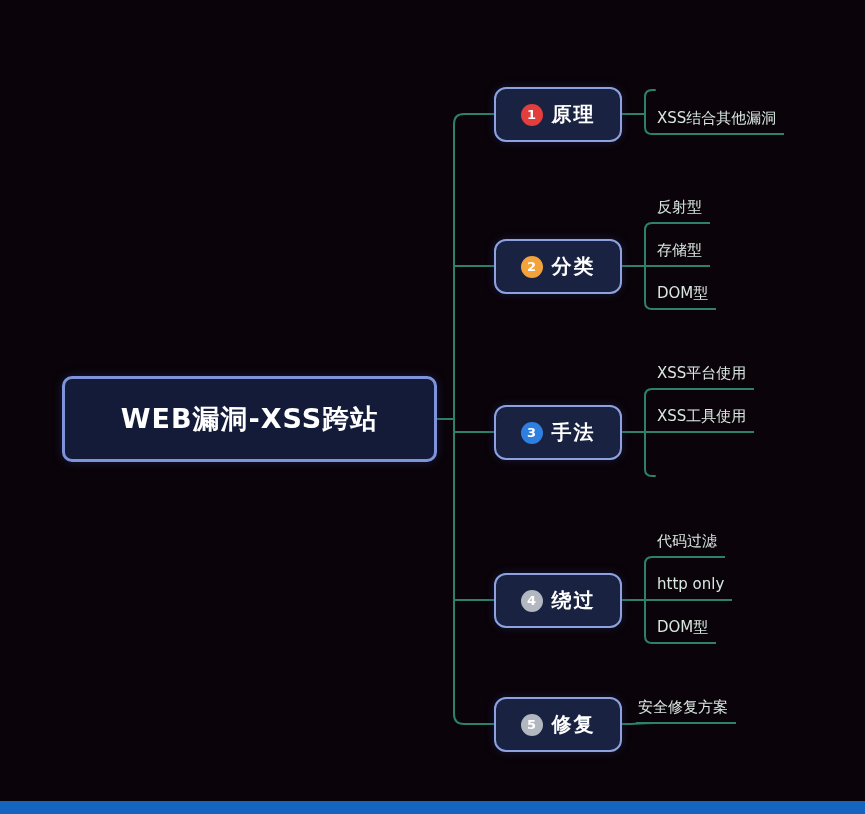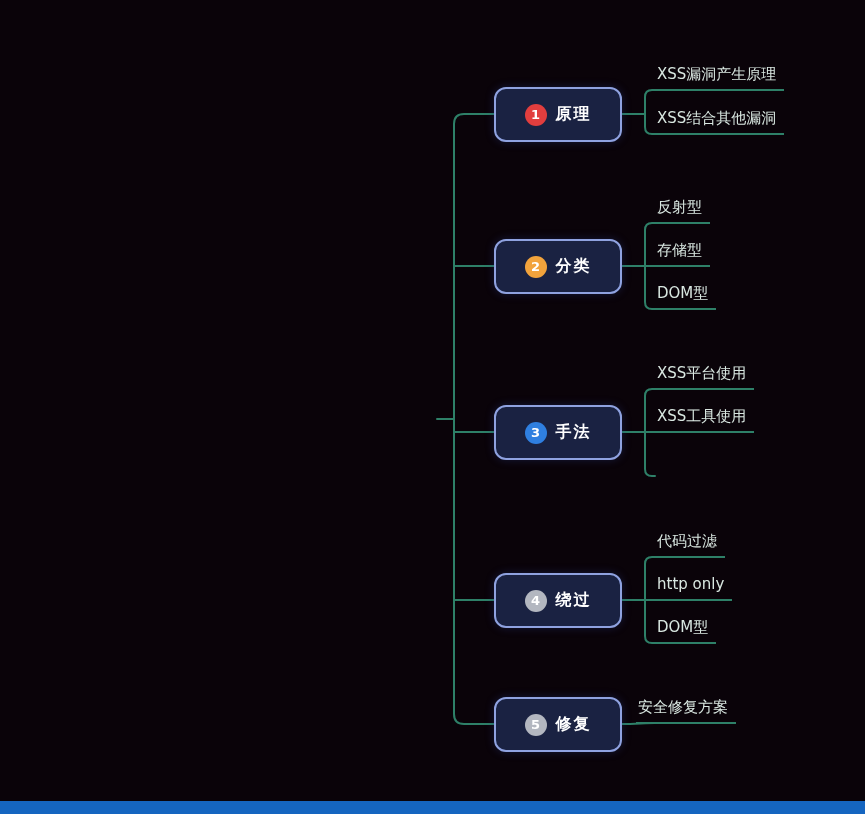--- a/index.html
+++ b/index.html
@@ -27,21 +27,21 @@
     background:var(--branch-fill,#1a2242);
     display:flex;align-items:center;justify-content:center;gap:9px;
     box-shadow:0 0 8px rgba(40,60,130,.4);
   }
   .b1{top:87px}.b2{top:239px}.b3{top:405px}.b4{top:573px}.b5{top:697px}
   .badge{
     width:22px;height:22px;border-radius:50%;flex:0 0 auto;
     display:flex;align-items:center;justify-content:center;
     color:#fff;font-size:13px;font-weight:bold;
   }
-  .branch-label{color:var(--branch-text,#fff);font-size:16px;font-weight:bold;letter-spacing:2px;}
+  .branch-label{color:var(--branch-text,#fff);font-size:20px;font-weight:bold;letter-spacing:2px;}
 
   .leaf{
     position:absolute;white-space:nowrap;box-sizing:border-box;
     color:var(--leaf-text,#d9e7e1);font-size:15px;line-height:19px;
     padding:2px 8px 5px 2px;
     border-bottom:2px solid var(--connector,#2e8068);
   }
   .l1a{left:655px;top:63px}
   .l1b{left:655px;top:107px}
   .l2a{left:655px;top:196px}
@@ -81,20 +81,23 @@
 
     <path d="M622 432 H655"></path>
     <path d="M655 389 H652 Q645 389 645 396 V469 Q645 476 652 476 H655"></path>
 
     <path d="M622 600 H655"></path>
     <path d="M655 557 H652 Q645 557 645 564 V636 Q645 643 652 643 H655"></path>
 
     <path d="M622 724 C635 724 645 723 655 723"></path>
   </svg>
 
+  <div class="root">
+    <span>WEB漏洞-XSS跨站</span>
+  </div>
 
   <div class="branch b1">
     <span class="badge" style="background: rgb(226, 62, 62);">1</span>
     <span class="branch-label">原理</span>
   </div>
   <div class="branch b2">
     <span class="badge" style="background: rgb(242, 163, 60);">2</span>
     <span class="branch-label">分类</span>
   </div>
   <div class="branch b3">
@@ -103,21 +106,20 @@
   </div>
   <div class="branch b4">
     <span class="badge" style="background: rgb(179, 183, 192);">4</span>
     <span class="branch-label">绕过</span>
   </div>
   <div class="branch b5">
     <span class="badge" style="background: rgb(179, 183, 192);">5</span>
     <span class="branch-label">修复</span>
   </div>
 
-  <div class="leaf l1a">XSS漏洞产生原理</div>
   <div class="leaf l1b">XSS结合其他漏洞</div>
 
   <div class="leaf l2a">反射型</div>
   <div class="leaf l2b">存储型</div>
   <div class="leaf l2c">DOM型</div>
 
   <div class="leaf l3a">XSS平台使用</div>
   <div class="leaf l3b">XSS工具使用</div>
 
   <div class="leaf l4a">代码过滤</div>

